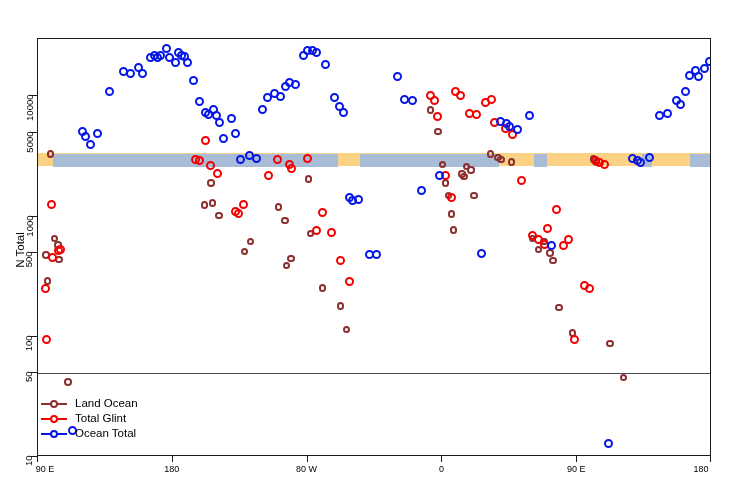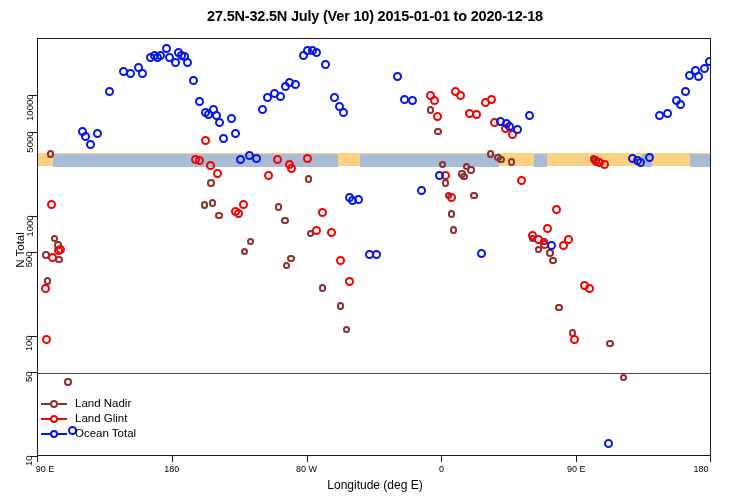--- a/index.html
+++ b/index.html
@@ -64,25 +64,23 @@
             background:#fff;}
   .leg-text{position:absolute;left:34px;top:0;}
   .leg-extra{position:absolute;left:27px;top:0px;width:9px;height:9px;border-radius:50%;
              border:2.6px solid #0517e8;box-sizing:border-box;}
 </style>
 </head>
 <body>
 
 <div id="chart-root">
 
-  <div id="chart-title">27.5N-32.5N July (Ver 10)   2015-01-01 to 2020-12-18</div>
 
   <div id="yaxis-title">N Total</div>
 
-  <div id="xaxis-title">Longitude (deg E)</div>
 
   <div id="y-axis-ticks">
       <div class="ytick" style="top: 456px; right: 713px;"></div>
       <div class="ylabel" style="right: 721px; top: 450px; transform: rotate(-90deg); transform-origin: 100% 50%;">10</div>
       <div class="ytick" style="top: 371.974px; right: 713px;"></div>
       <div class="ylabel" style="right: 721px; top: 365.974px; transform: rotate(-90deg); transform-origin: 100% 50%;">50</div>
       <div class="ytick" style="top: 335.786px; right: 713px;"></div>
       <div class="ylabel" style="right: 721px; top: 329.786px; transform: rotate(-90deg); transform-origin: 100% 50%;">100</div>
       <div class="ytick" style="top: 251.759px; right: 713px;"></div>
       <div class="ylabel" style="right: 721px; top: 245.759px; transform: rotate(-90deg); transform-origin: 100% 50%;">500</div>
@@ -300,28 +298,28 @@
         <div class="pt c-ocean" style="left: 671.004px; top: 22.4905px; border-color: rgb(5, 23, 232);"></div>
       </div>
   </div>
 
   <div id="legend">
       <div class="leg-row">
         <span class="leg-mark">
           <span class="leg-bar" style="background: rgb(140, 47, 47);"></span>
           <span class="leg-ring" style="border-color: rgb(140, 47, 47);"></span>
         </span>
-        <span class="leg-text">Land Nadir</span>
+        <span class="leg-text">Land Ocean</span>
       </div>
       <div class="leg-row">
         <span class="leg-mark">
           <span class="leg-bar" style="background: rgb(245, 0, 0);"></span>
           <span class="leg-ring" style="border-color: rgb(245, 0, 0);"></span>
         </span>
-        <span class="leg-text">Land Glint</span>
+        <span class="leg-text">Total Glint</span>
       </div>
       <div class="leg-row">
         <span class="leg-mark">
           <span class="leg-bar" style="background: rgb(5, 23, 232);"></span>
           <span class="leg-ring" style="border-color: rgb(5, 23, 232);"></span>
         </span>
         <span class="leg-extra"></span>
         <span class="leg-text">Ocean Total</span>
       </div>
     </div>

